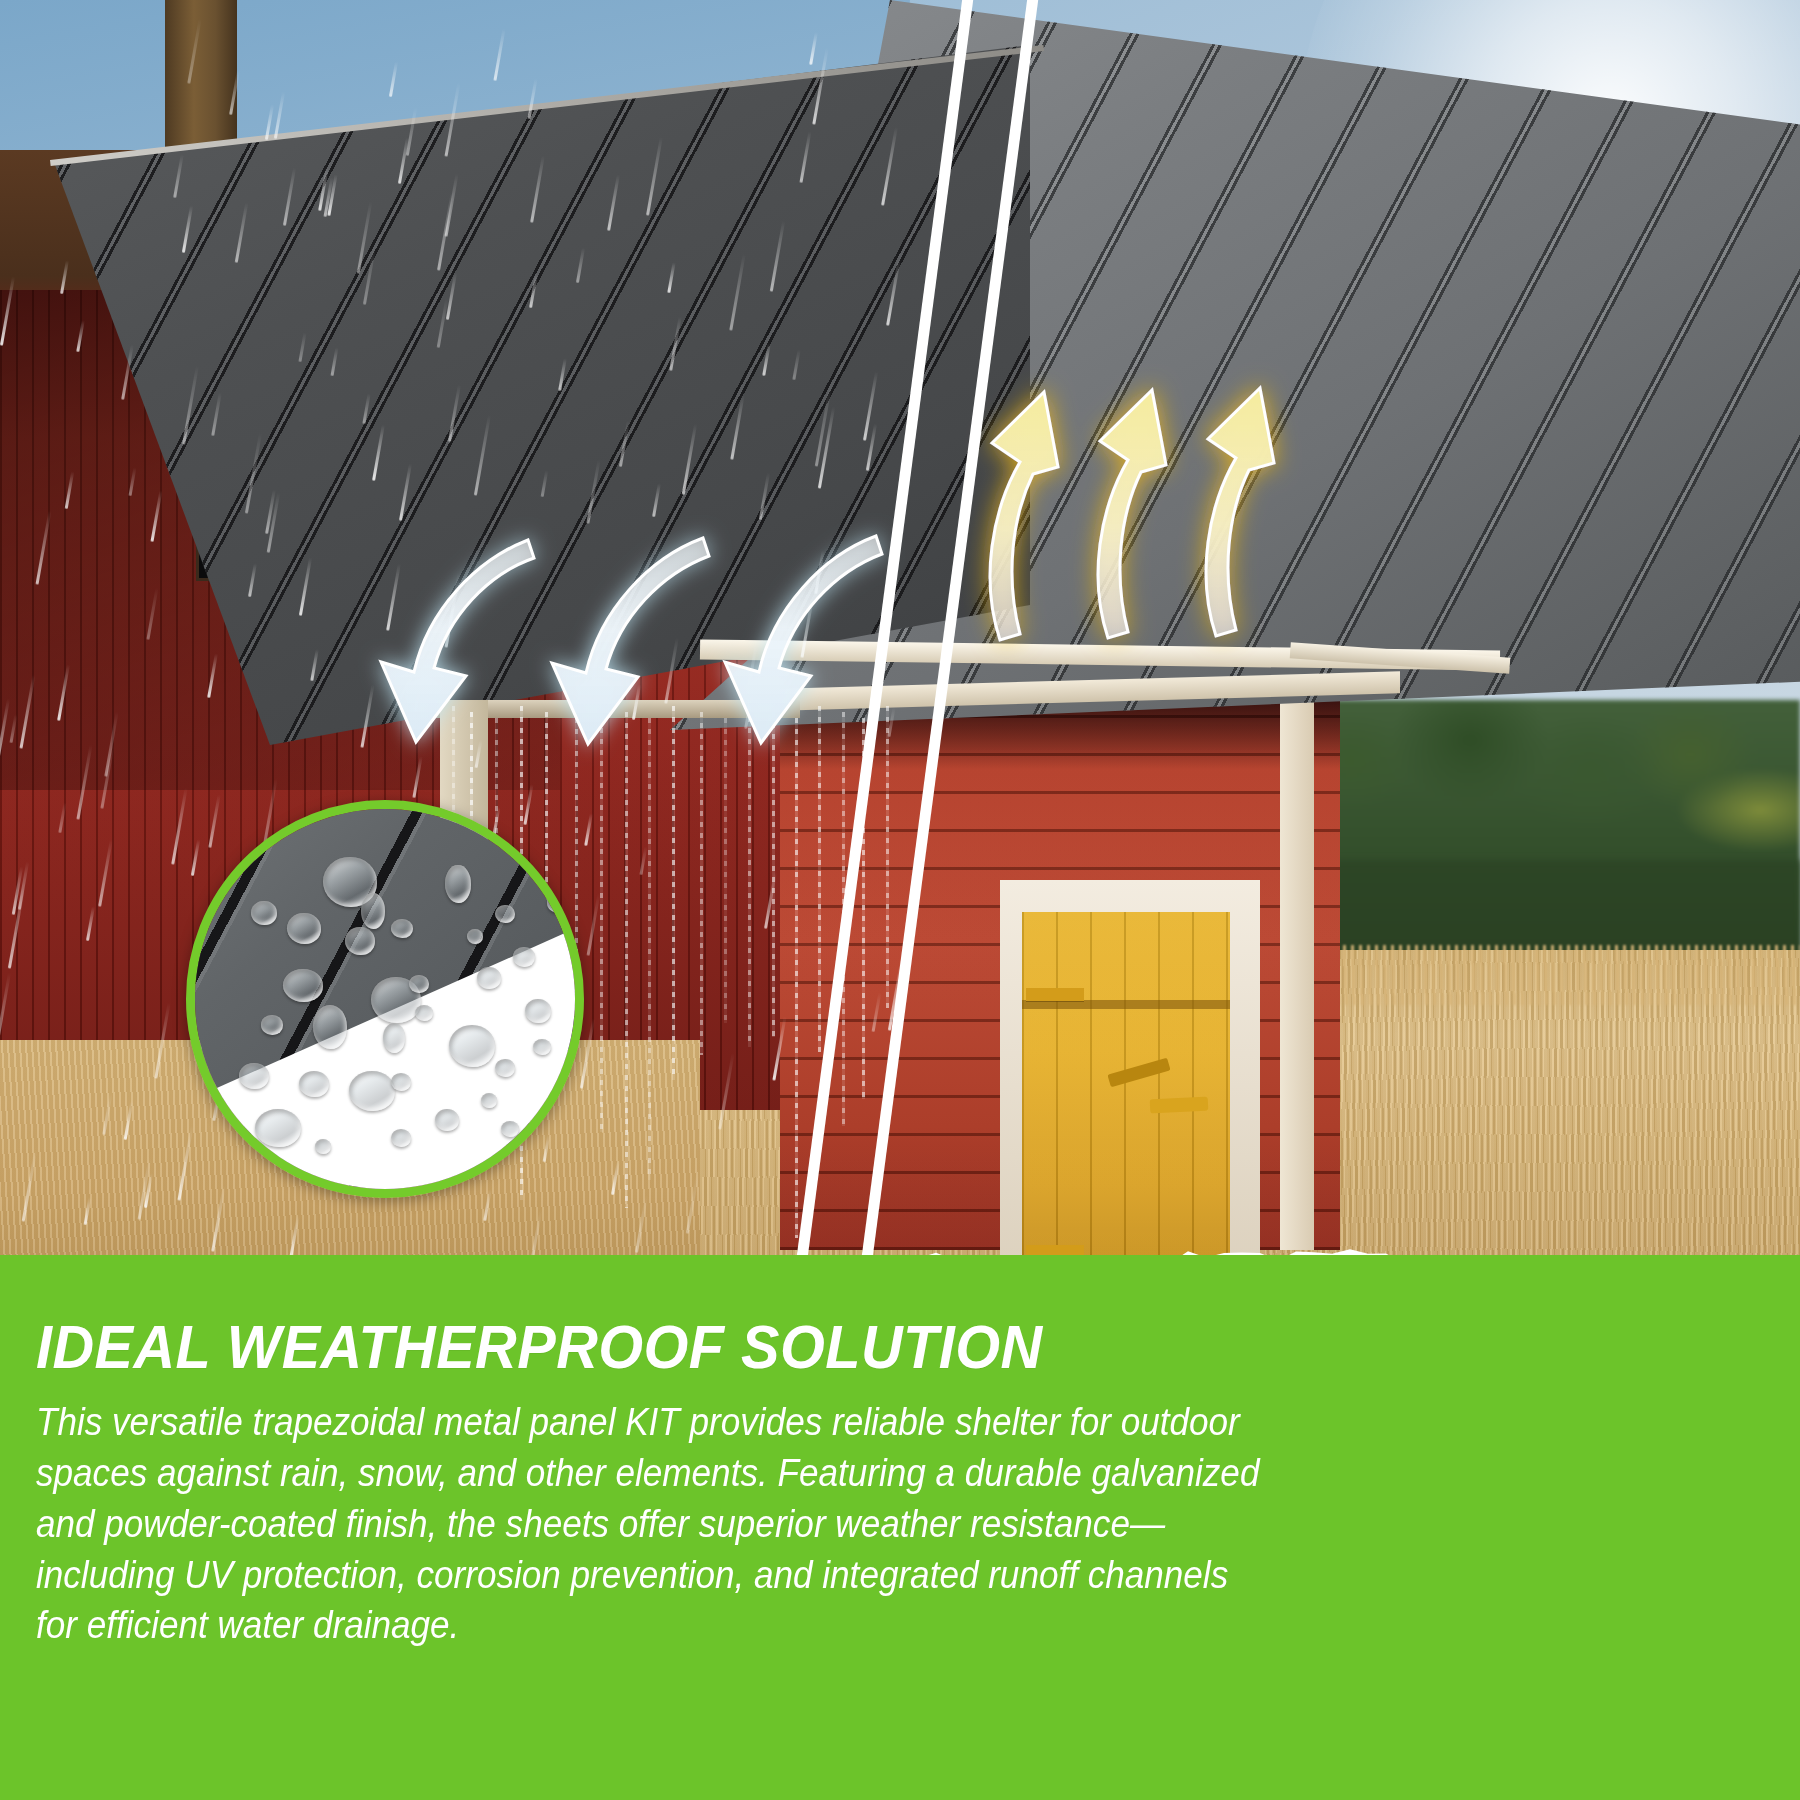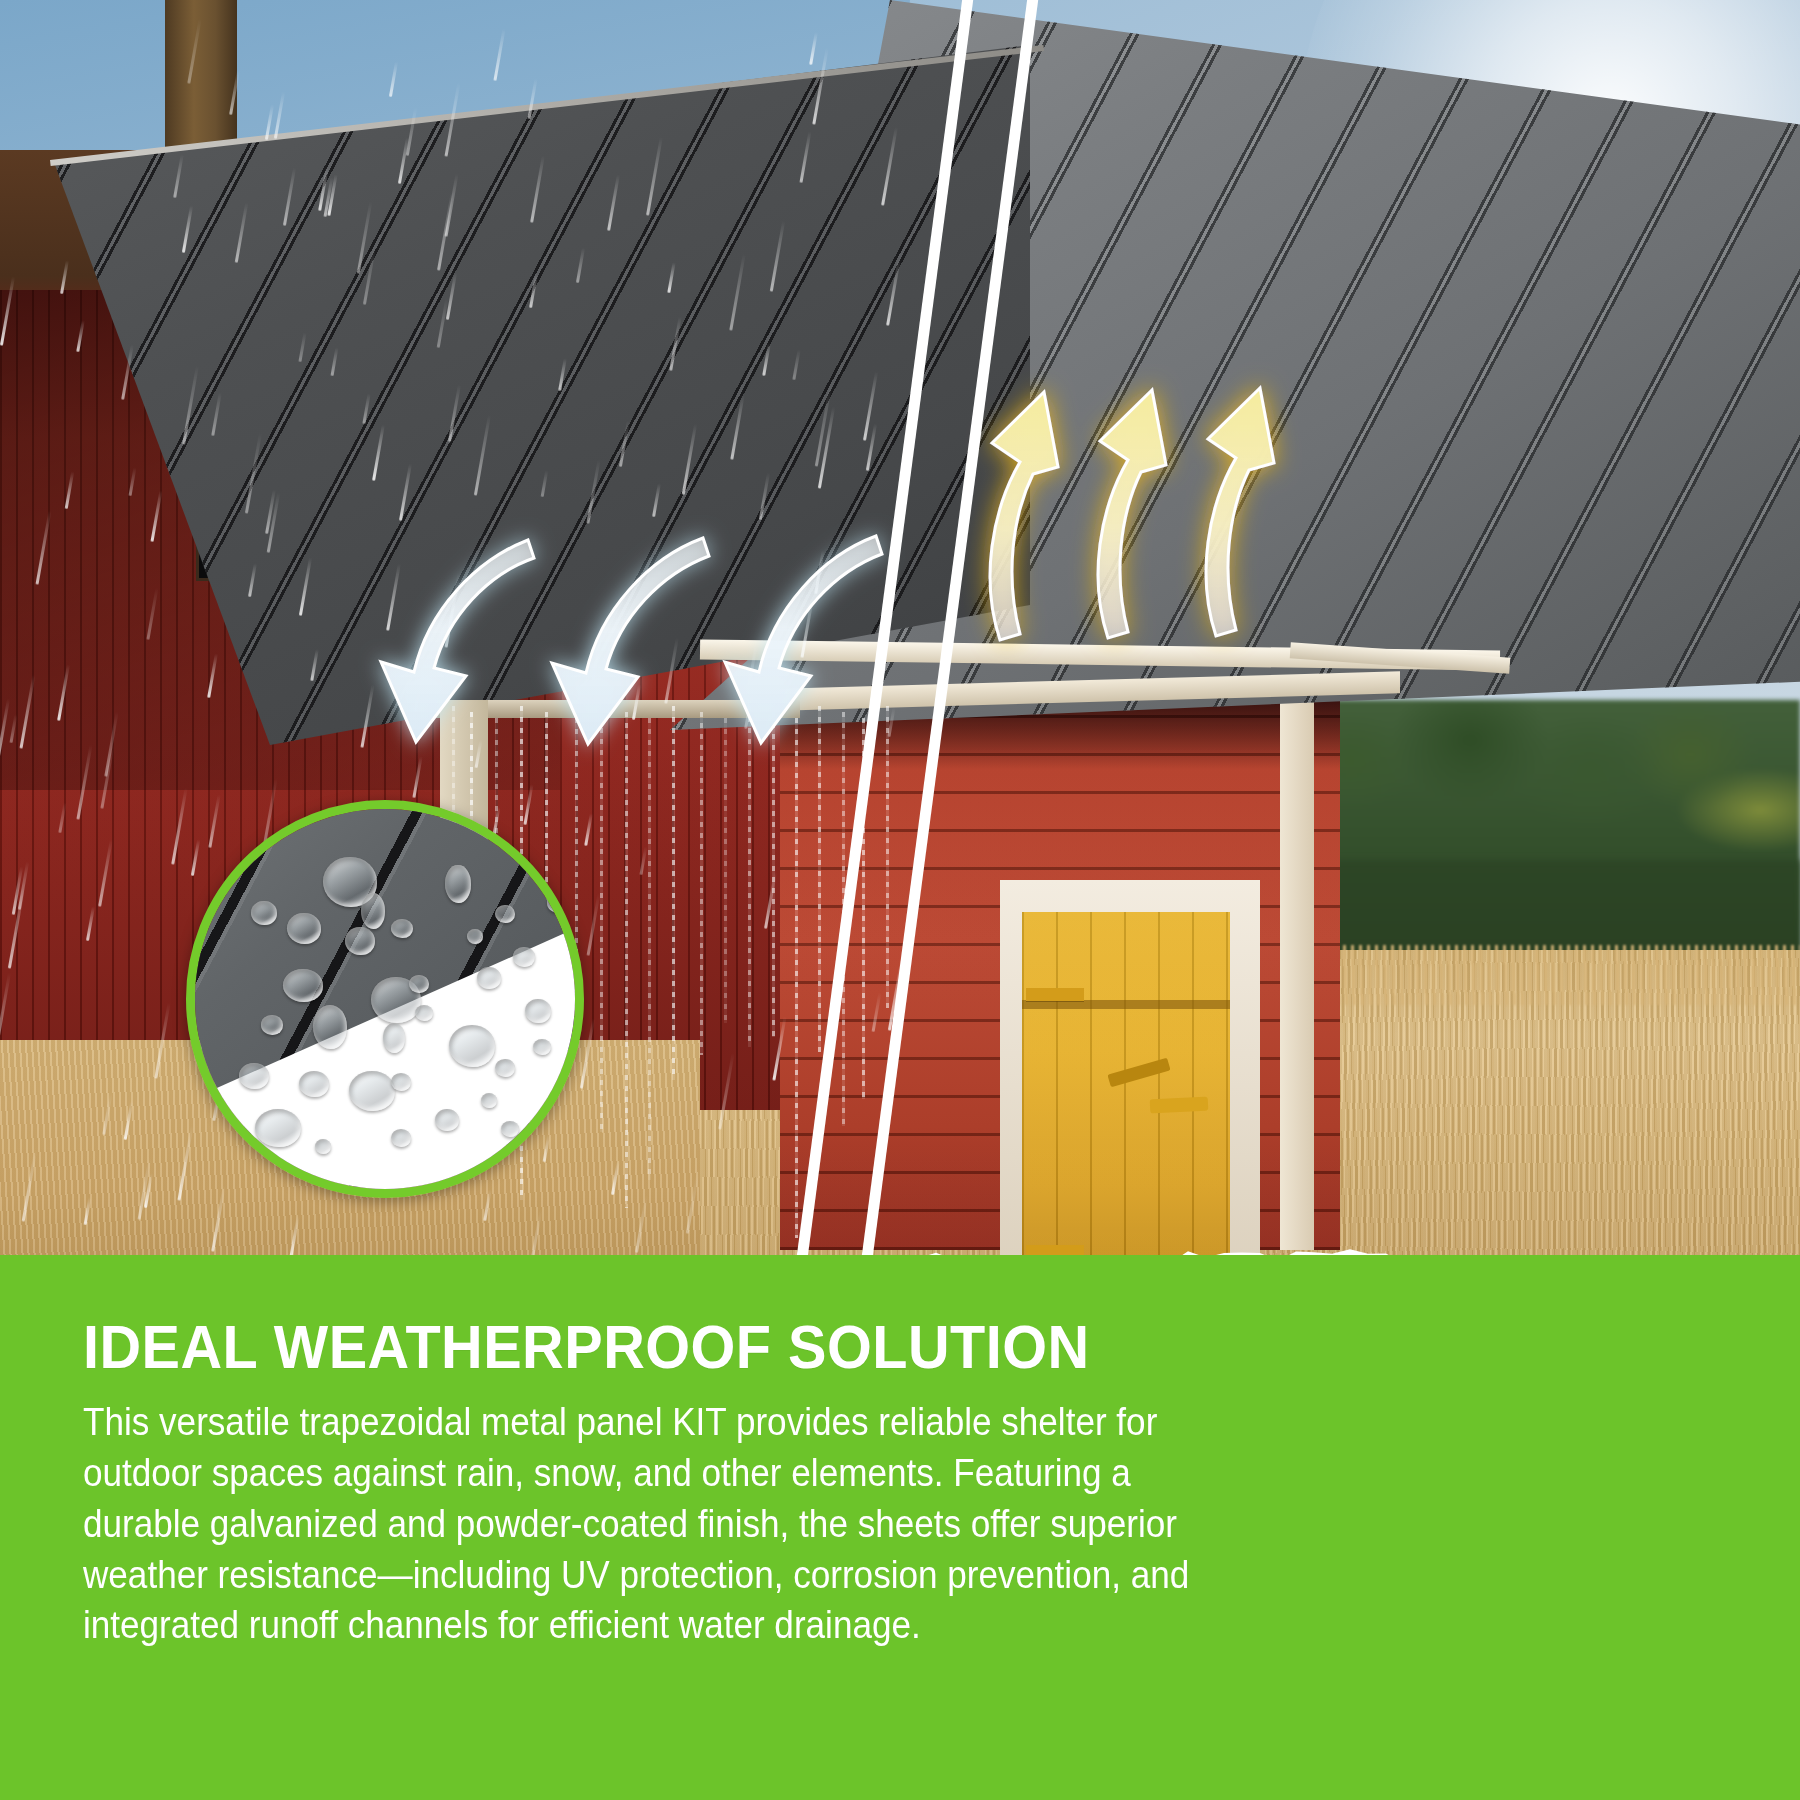--- a/index.html
+++ b/index.html
@@ -166,21 +166,21 @@
   .inset-underside{position:absolute;left:-60px;top:212px;width:520px;height:260px;background:#ffffff;
     transform:rotate(-24deg);}
   .bead{position:absolute;border-radius:50% 50% 48% 52%;
     background:linear-gradient(150deg,rgba(255,255,255,.85) 0%,rgba(210,218,222,.55) 35%,rgba(110,118,124,.35) 70%,rgba(245,248,250,.75) 100%);
     box-shadow:inset -2px -3px 5px rgba(255,255,255,.75), inset 2px 3px 5px rgba(0,0,0,.30), 0 2px 3px rgba(0,0,0,.30);}
 
   
   .banner{position:absolute;left:0;top:1255px;width:1800px;height:545px;background:#6cc42a;}
   .torn{position:absolute;left:0;top:1218px;width:1800px;height:120px;}
 
-  .banner-inner{position:absolute;left:0;top:1315px;width:1440px;padding:0 83px;box-sizing:border-box;}
+  .banner-inner{position:absolute;left:0;top:1315px;width:1440px;padding:0 36px;box-sizing:border-box;font-style:italic;}
   .headline{
     color:#ffffff;font-weight:700;font-size:62px;letter-spacing:.5px;line-height:1.04;
     margin:0 0 18px 0;font-stretch:condensed;transform:scaleX(.93);transform-origin:left center;
     white-space:nowrap;text-shadow:0 1px 0 rgba(0,0,0,.05);
   }
   .body-copy{
     color:#ffffff;font-size:39px;line-height:1.30;margin:0;max-width:1700px;
     transform:scaleX(.90);transform-origin:left top;
   }
   .body-copy p{margin:0;}

